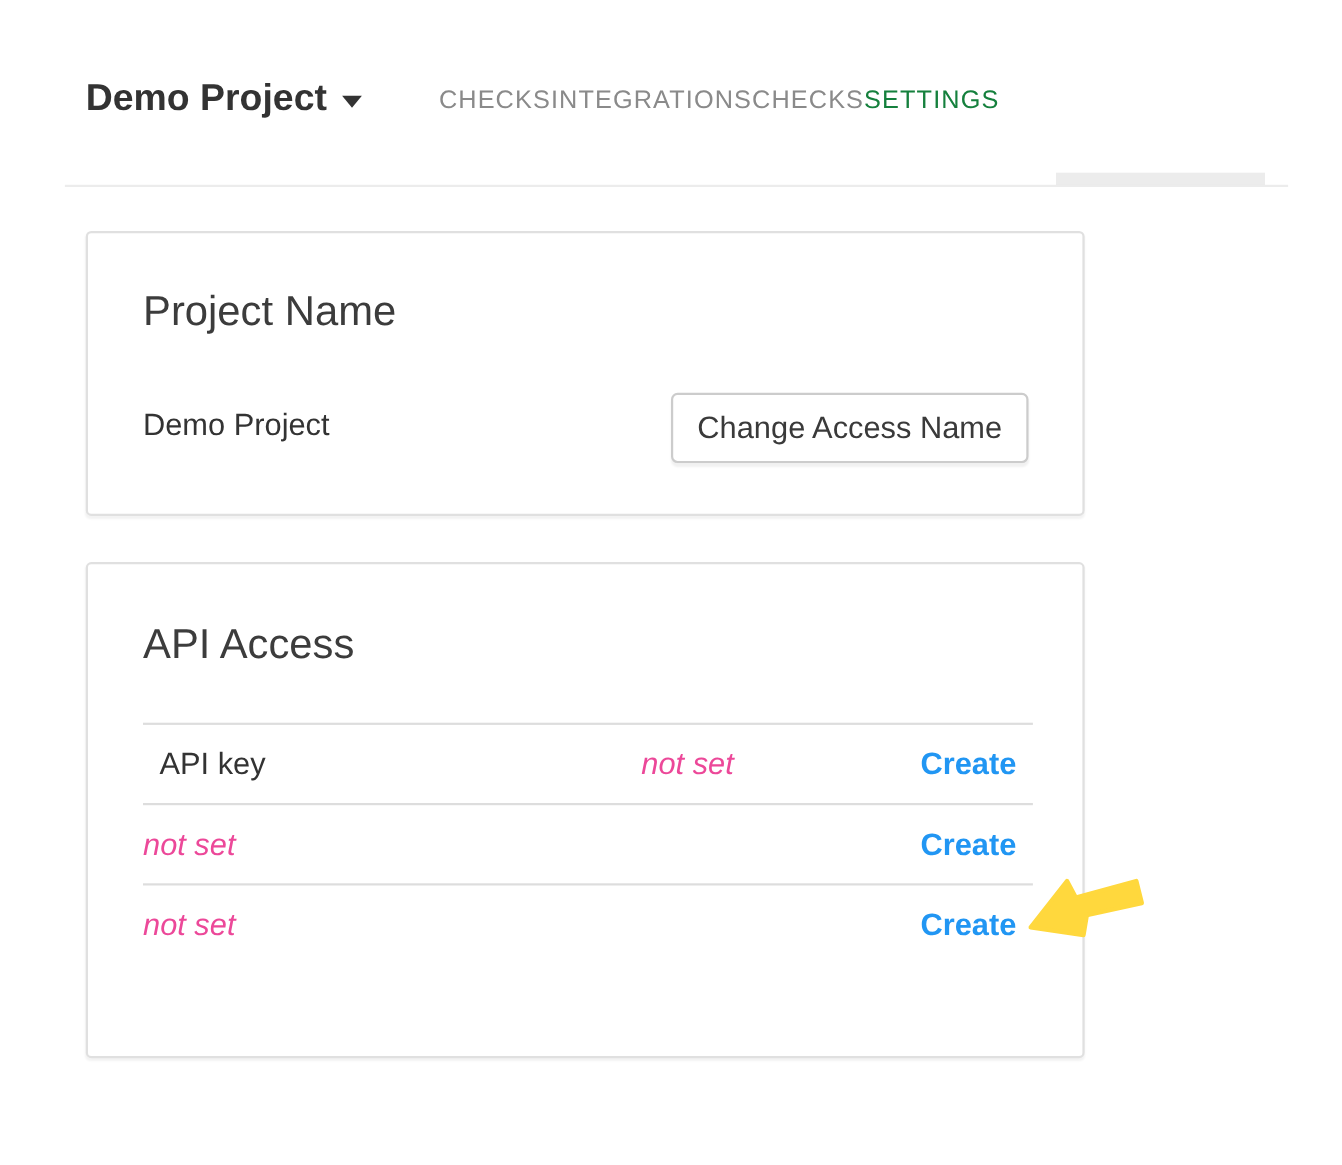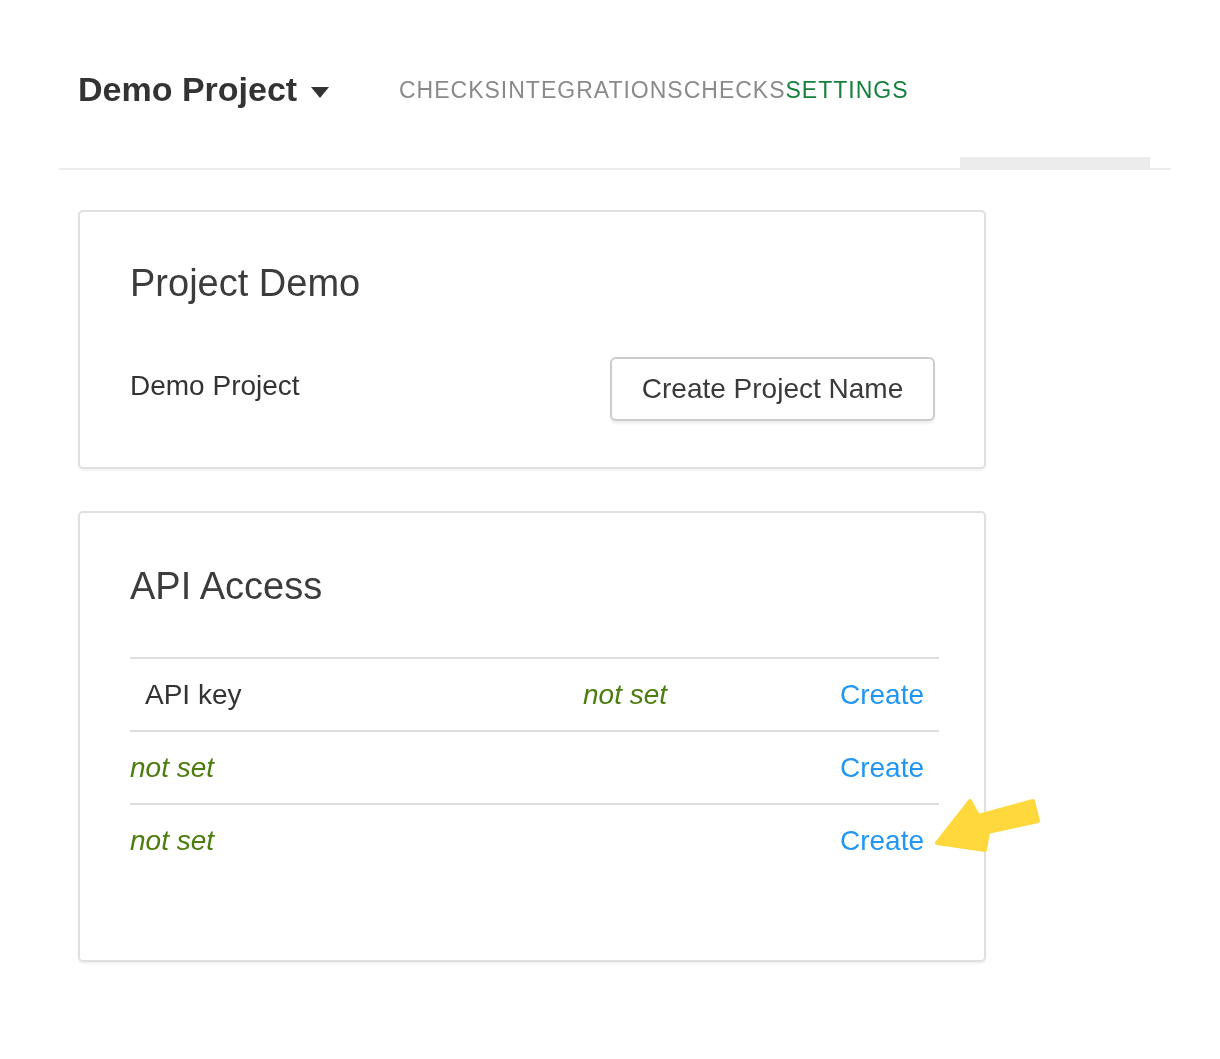--- a/index.html
+++ b/index.html
@@ -125,27 +125,28 @@
     font-size: 28px;
   }
   .api-row .cell-label {
     flex: 0 0 453px;
     padding-left: 15px;
     color: #333;
   }
   .api-row .cell-value {
     flex: 1 1 auto;
     font-style: italic;
-    color: #4d7c0f;
+    color: #ec4899;
   }
   .api-row .cell-action {
     padding-right: 15px;
     color: #2196f3;
     text-decoration: none;
     cursor: pointer;
+    font-weight: bold;
   }
 
   
   .arrow-annotation {
     position: absolute;
     left: 915px;
     top: 788px;
     width: 135px;
     height: 84px;
     pointer-events: none;
@@ -163,23 +164,23 @@
   <span class="tab">CHECKS</span>
   <span class="tab">INTEGRATIONS</span>
   <span class="tab">CHECKS</span>
   <span class="tab active">SETTINGS</span>
 </nav>
 
 <div class="tab-indicator"></div>
 <div class="nav-divider"></div>
 
 <section class="card" id="project-name-card">
-  <h2 class="card-heading">Project Demo</h2>
+  <h2 class="card-heading">Project Name</h2>
   <div class="current-project-name">Demo Project</div>
-  <button class="change-name-btn">Create Project Name</button>
+  <button class="change-name-btn">Change Access Name</button>
 </section>
 
 <section class="card" id="api-access-card">
   <h2 class="card-heading">API Access</h2>
 
   <div class="api-table">
     <div class="api-row">
       <span class="cell-label">API key</span>
       <span class="cell-value">not set</span>
       <a class="cell-action">Create</a>

